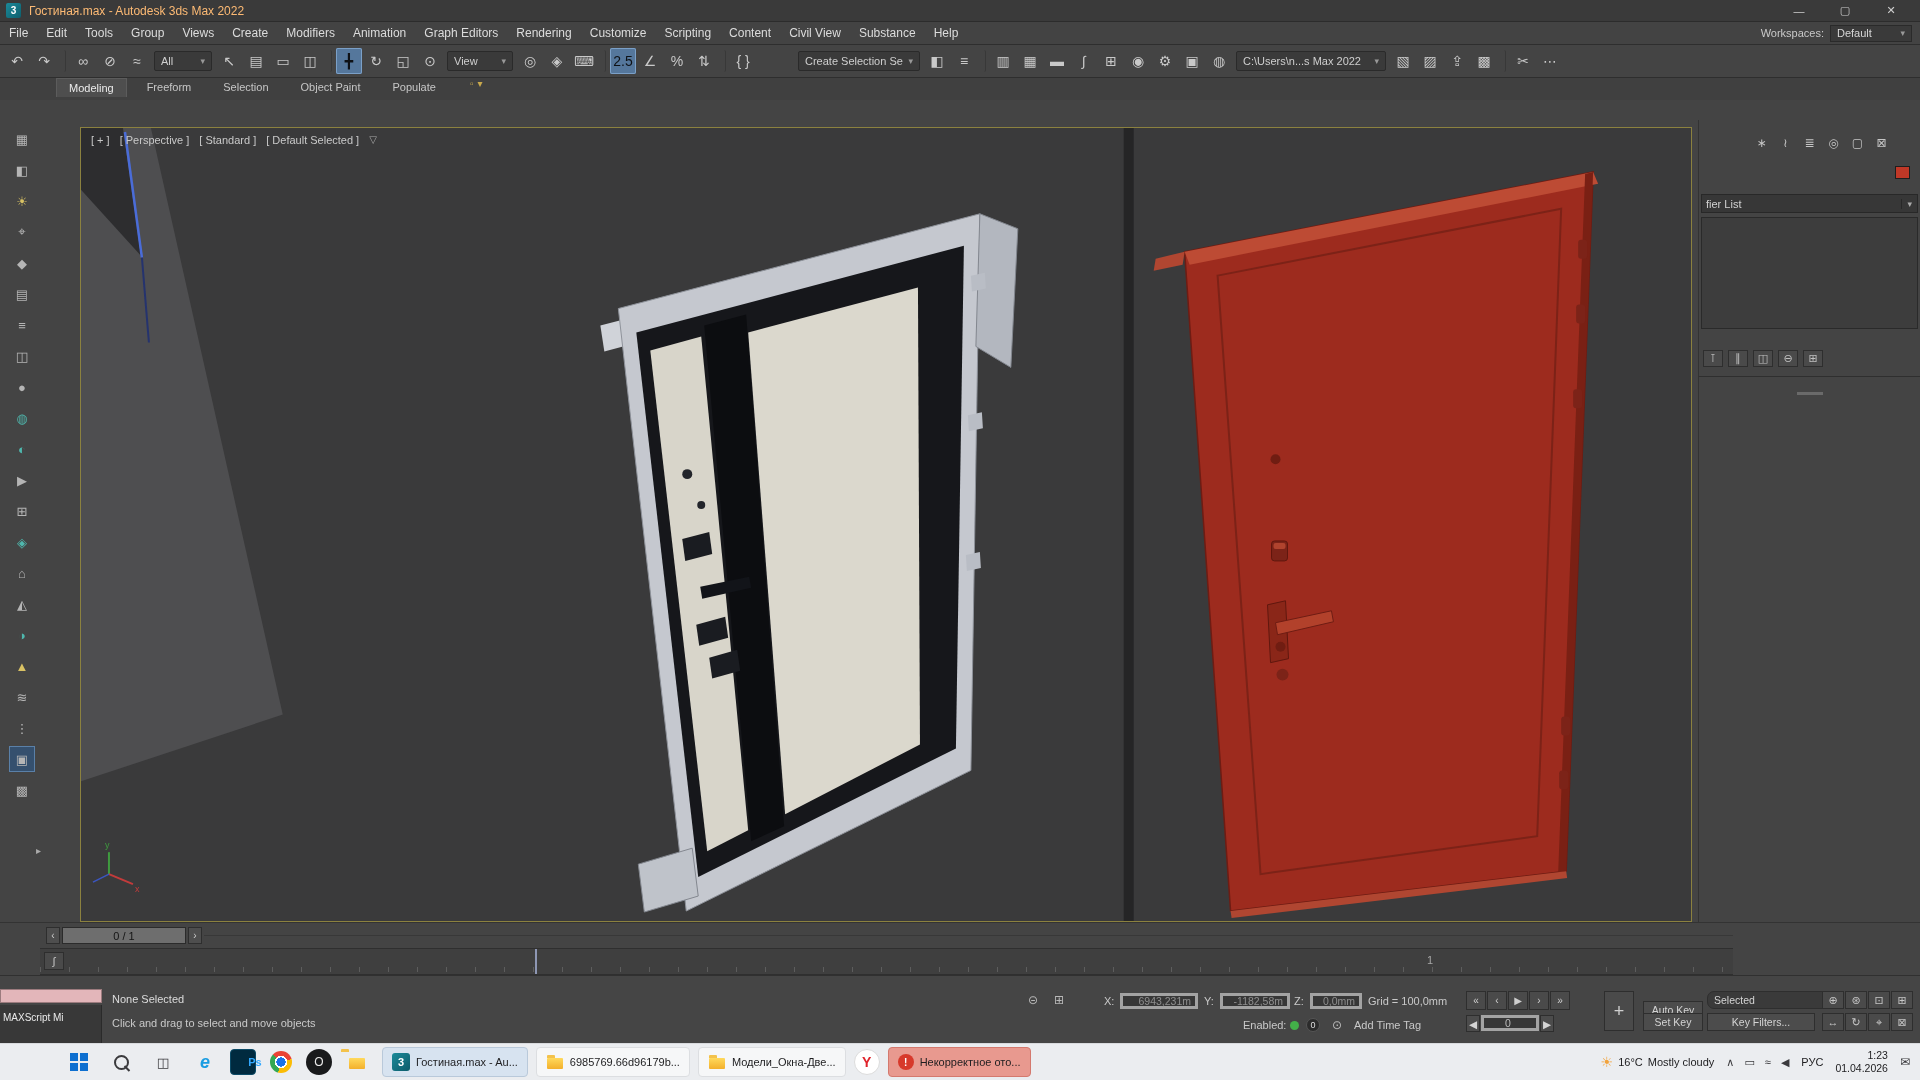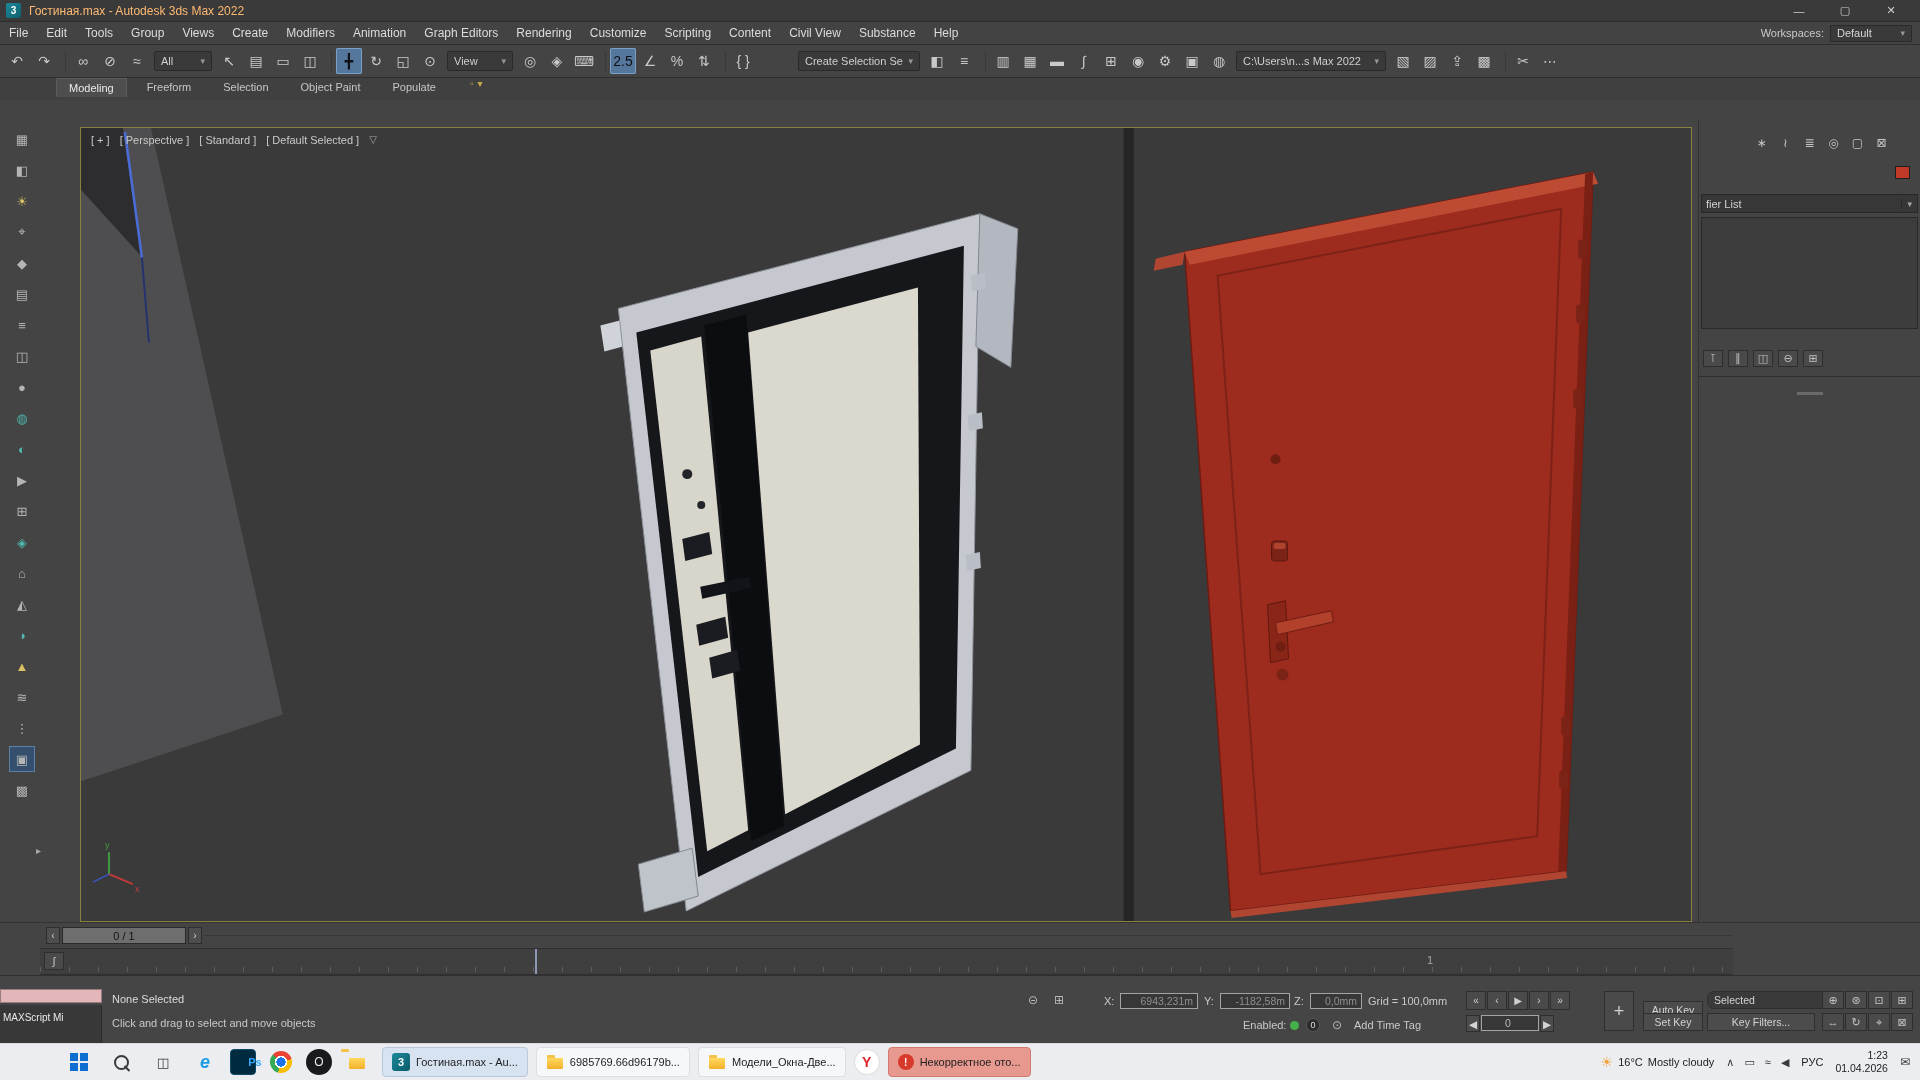--- a/index.html
+++ b/index.html
@@ -87,21 +87,21 @@
   .trackbar::after{content:"";position:absolute;left:0;right:0;bottom:2px;height:5px;
     background:repeating-linear-gradient(90deg,#5d5d5d 0 1px,transparent 1px 29px);}
   .tb-curve{position:absolute;left:4px;top:3px;width:20px;height:18px;background:#4a4a4a;border:1px solid #2e2e2e;
     color:#c6c6c6;font-size:11px;display:flex;align-items:center;justify-content:center;}
   .tb-num{position:absolute;left:1387px;top:5px;font-size:11px;color:#a8a8a8;}
   .tb-marker{position:absolute;left:495px;top:0;width:2px;height:100%;background:#8e97b4;}
 
   
   .statusbar{position:absolute;left:0;right:0;top:975px;height:68px;background:#454545;border-top:1px solid #303030;}
   .sb{position:absolute;font-size:11px;color:#c9c9c9;white-space:nowrap;}
-  .sb-field{position:absolute;background:#373737;border:1px solid #a3a3a3;color:#8f8f8f;font-size:10.5px;
+  .sb-field{position:absolute;background:#373737;border:3px solid #a3a3a3;color:#8f8f8f;font-size:10.5px;
     display:flex;align-items:center;justify-content:flex-end;padding-right:4px;height:16px;}
   .sb-btn{position:absolute;background:#4c4c4c;border:1px solid #2e2e2e;color:#d4d4d4;font-size:10.5px;
     display:flex;align-items:center;justify-content:center;height:18px;}
   .sb-dd{justify-content:flex-start;padding-left:6px;background:#3a3a3a;}
   .sb-dd::after{content:"▾";margin-left:auto;font-size:8px;color:#999;padding:0 4px;}
   .sb-ico{position:absolute;color:#b9b9b9;font-size:12px;}
   .ms-pink{position:absolute;left:0;top:13px;width:102px;height:14px;background:#e3b6ba;border:1px solid #9c7b7e;}
   .ms-dark{position:absolute;left:0;top:29px;width:102px;height:38px;background:#383838;border-right:1px solid #2a2a2a;
     color:#eaeaea;font-size:10px;padding:7px 0 0 3px;}
   .sb-play{width:20px;height:19px;background:#4a4a4a;border:1px solid #2e2e2e;color:#cfcfcf;font-size:10px;

